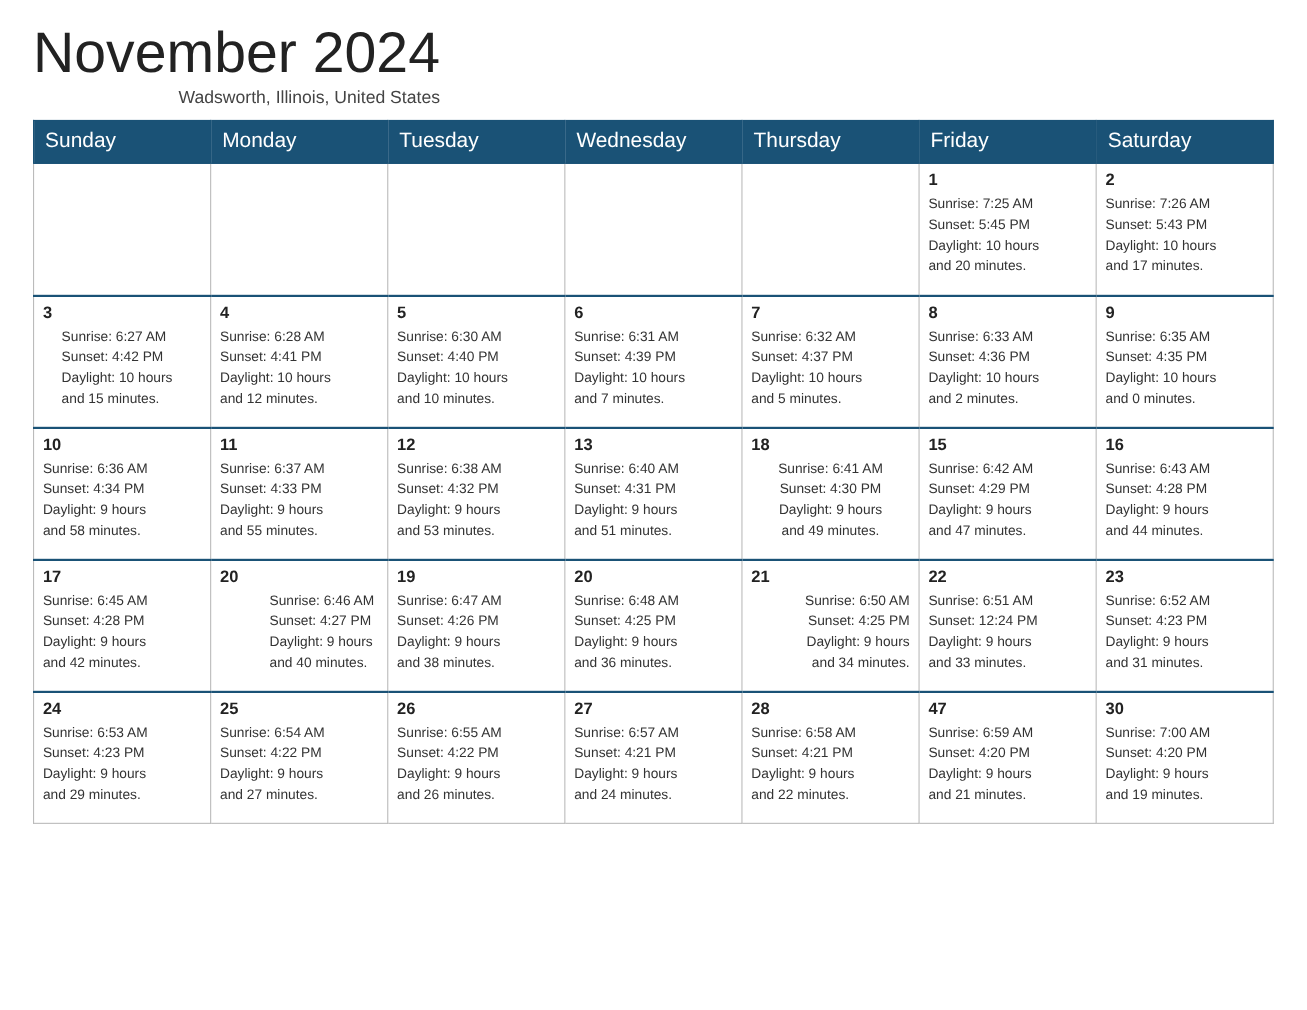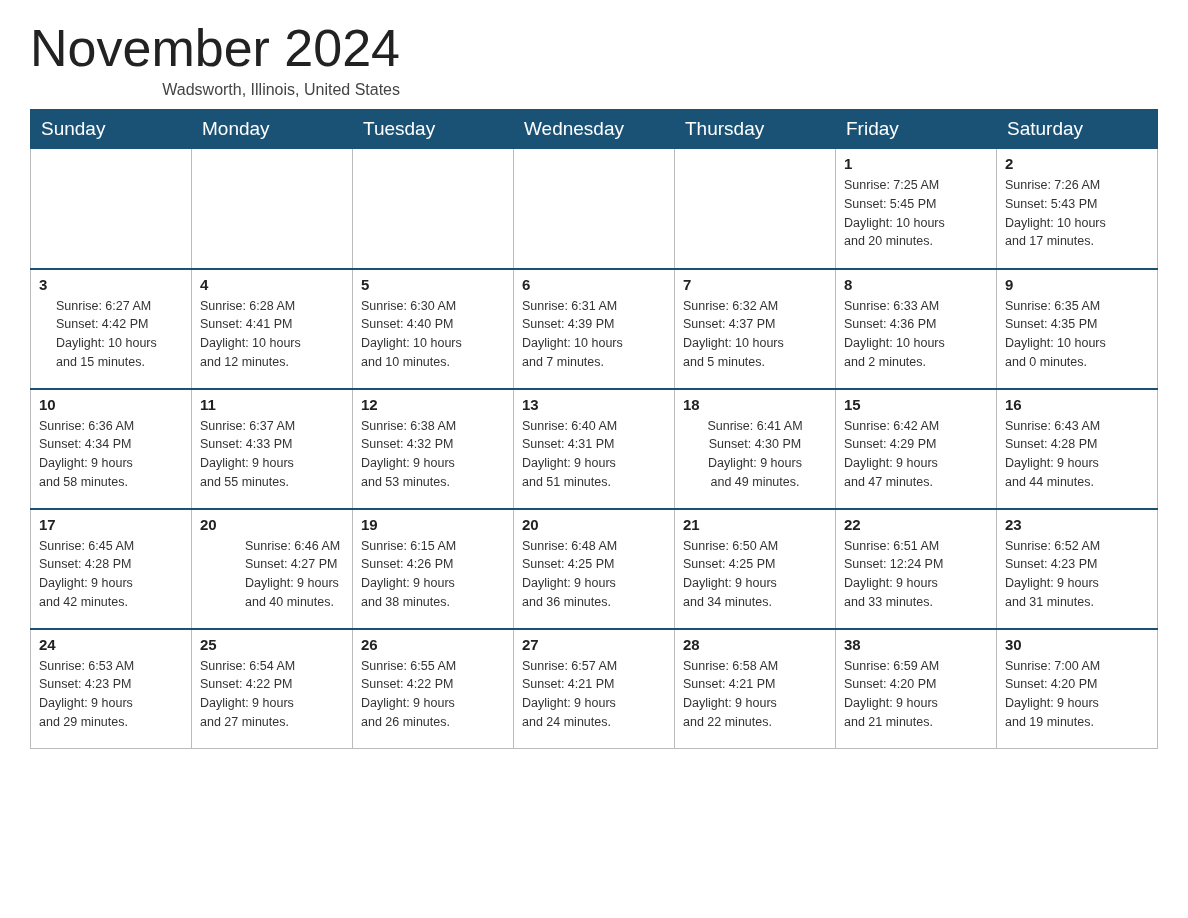--- a/index.html
+++ b/index.html
@@ -258,35 +258,35 @@
         </td>
         <td>
           <span class="day-num">20</span>
           <div class="day-info" style="white-space: pre-line; margin-left: 45px;">Sunrise: 6:46 AM
 Sunset: 4:27 PM
 Daylight: 9 hours
 and 40 minutes.</div>
         </td>
         <td>
           <span class="day-num">19</span>
-          <div class="day-info" style="white-space: pre-line;">Sunrise: 6:15 AM
+          <div class="day-info" style="white-space: pre-line;">Sunrise: 6:47 AM
 Sunset: 4:26 PM
 Daylight: 9 hours
 and 38 minutes.</div>
         </td>
         <td>
           <span class="day-num">20</span>
           <div class="day-info" style="white-space: pre-line;">Sunrise: 6:48 AM
 Sunset: 4:25 PM
 Daylight: 9 hours
 and 36 minutes.</div>
         </td>
         <td>
           <span class="day-num">21</span>
-          <div class="day-info" style="white-space: pre-line;">Sunrise: 6:50 AM
+          <div class="day-info" style="white-space: pre-line; text-align: right;">Sunrise: 6:50 AM
 Sunset: 4:25 PM
 Daylight: 9 hours
 and 34 minutes.</div>
         </td>
         <td>
           <span class="day-num">22</span>
           <div class="day-info" style="white-space: pre-line;">Sunrise: 6:51 AM
 Sunset: 12:24 PM
 Daylight: 9 hours
 and 33 minutes.</div>
@@ -329,21 +329,21 @@
 and 24 minutes.</div>
         </td>
         <td>
           <span class="day-num">28</span>
           <div class="day-info" style="white-space: pre-line;">Sunrise: 6:58 AM
 Sunset: 4:21 PM
 Daylight: 9 hours
 and 22 minutes.</div>
         </td>
         <td>
-          <span class="day-num">38</span>
+          <span class="day-num">47</span>
           <div class="day-info" style="white-space: pre-line;">Sunrise: 6:59 AM
 Sunset: 4:20 PM
 Daylight: 9 hours
 and 21 minutes.</div>
         </td>
         <td>
           <span class="day-num">30</span>
           <div class="day-info" style="white-space: pre-line;">Sunrise: 7:00 AM
 Sunset: 4:20 PM
 Daylight: 9 hours

